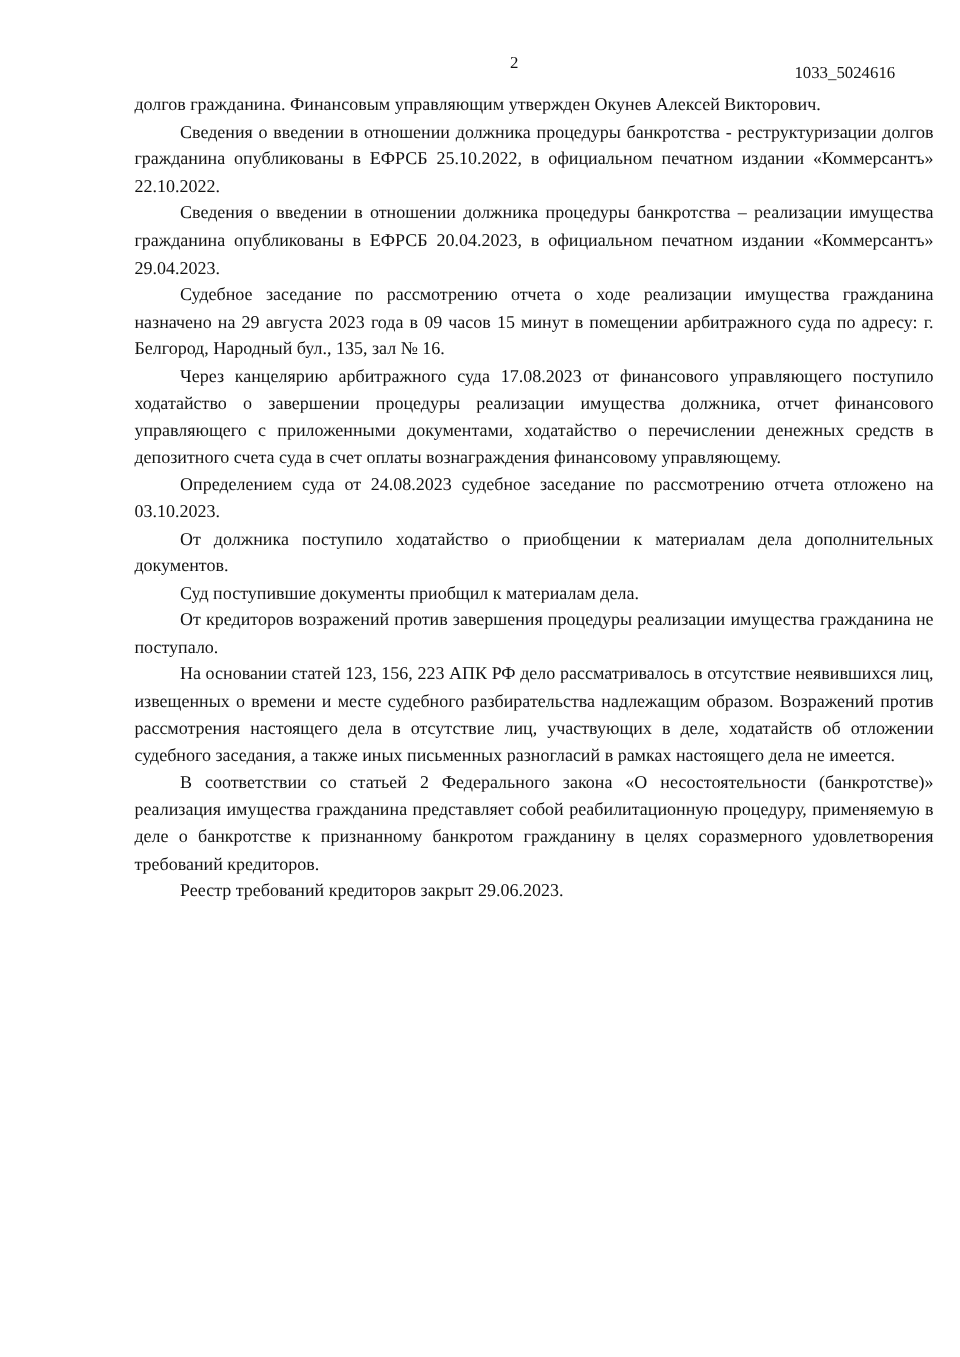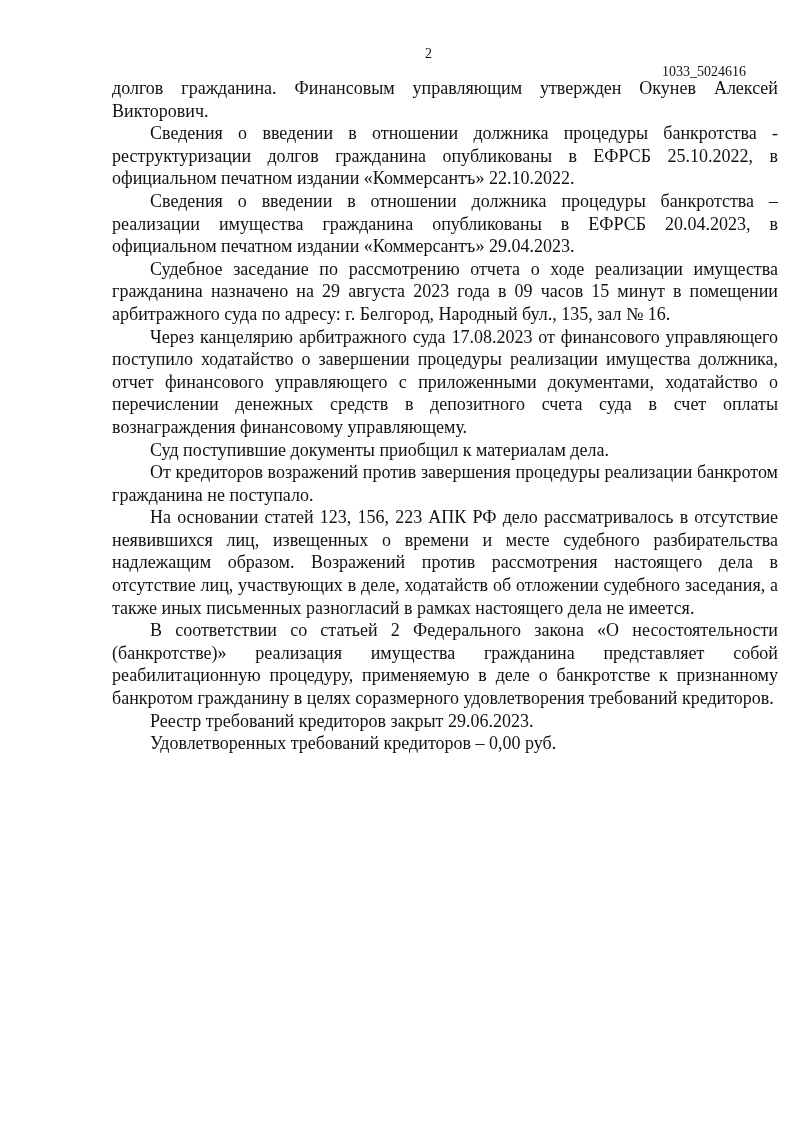--- a/index.html
+++ b/index.html
@@ -4,42 +4,43 @@
 <style>
   html, body { margin: 0; padding: 0; background: #ffffff; }
   body { width: 800px; height: 1131px; position: relative; overflow: hidden; }
   .page {
     position: absolute; left: 0; top: 0; width: 800px; height: 1131px;
     font-family: "Liberation Serif", "DejaVu Serif", serif;
     color: #111111;
   }
   .header { position: absolute; top: 46px; left: 0; width: 800px; height: 20px; font-size: 14px; }
   .page-number { position: absolute; left: 425px; top: 0; }
-  .doc-id { position: absolute; left: 662px; top: 18px; }
+  .doc-id { position: absolute; left: 662px; top: 8px; }
   .body-text {
     position: absolute; left: 112px; top: 77px; width: 666px;
-    font-size: 18px; line-height: 22.6px;
+    font-size: 15px; line-height: 22.6px;
   }
   .body-text p { margin: 0; text-align: justify; text-indent: 38px; }
   .body-text p.cont { text-indent: 0; }
 </style>
 </head>
 <body>
 
 <div class="page">
   <div class="header">
     <span class="page-number">2</span>
     <span class="doc-id">1033_5024616</span>
   </div>
   <div class="body-text">
     <p class="cont">долгов гражданина. Финансовым управляющим утвержден Окунев Алексей Викторович.</p>
     <p>Сведения о введении в отношении должника процедуры банкротства - реструктуризации долгов гражданина опубликованы в ЕФРСБ 25.10.2022, в официальном печатном издании «Коммерсантъ» 22.10.2022.</p>
     <p>Сведения о введении в отношении должника процедуры банкротства – реализации имущества гражданина опубликованы в ЕФРСБ 20.04.2023, в официальном печатном издании «Коммерсантъ» 29.04.2023.</p>
     <p>Судебное заседание по рассмотрению отчета о ходе реализации имущества гражданина назначено на 29 августа 2023 года в 09 часов 15 минут в помещении арбитражного суда по адресу: г. Белгород, Народный бул., 135, зал № 16.</p>
     <p>Через канцелярию арбитражного суда 17.08.2023 от финансового управляющего поступило ходатайство о завершении процедуры реализации имущества должника, отчет финансового управляющего с приложенными документами, ходатайство о перечислении денежных средств в депозитного счета суда в счет оплаты вознаграждения финансовому управляющему.</p>
+    <p>Определением суда от 24.08.2023 судебное заседание по рассмотрению отчета отложено на 03.10.2023.</p>
+    <p>От должника поступило ходатайство о приобщении к материалам дела дополнительных документов.</p>
     <p>Суд поступившие документы приобщил к материалам дела.</p>
-    <p>От кредиторов возражений против завершения процедуры реализации банкротом гражданина не поступало.</p>
+    <p>От кредиторов возражений против завершения процедуры реализации имущества гражданина не поступало.</p>
     <p>На основании статей 123, 156, 223 АПК РФ дело рассматривалось в отсутствие неявившихся лиц, извещенных о времени и месте судебного разбирательства надлежащим образом. Возражений против рассмотрения настоящего дела  в отсутствие лиц, участвующих в деле, ходатайств об отложении судебного заседания, а также иных письменных разногласий в рамках настоящего дела не имеется.</p>
     <p>В соответствии со статьей 2 Федерального закона «О несостоятельности (банкротстве)» реализация имущества гражданина представляет собой реабилитационную процедуру, применяемую в деле о банкротстве к признанному банкротом гражданину в целях соразмерного удовлетворения требований кредиторов.</p>
     <p>Реестр требований кредиторов закрыт 29.06.2023.</p>
-    <p>Удовлетворенных требований кредиторов – 0,00 руб.</p>
   </div>
 </div>
 
 </body></html>

